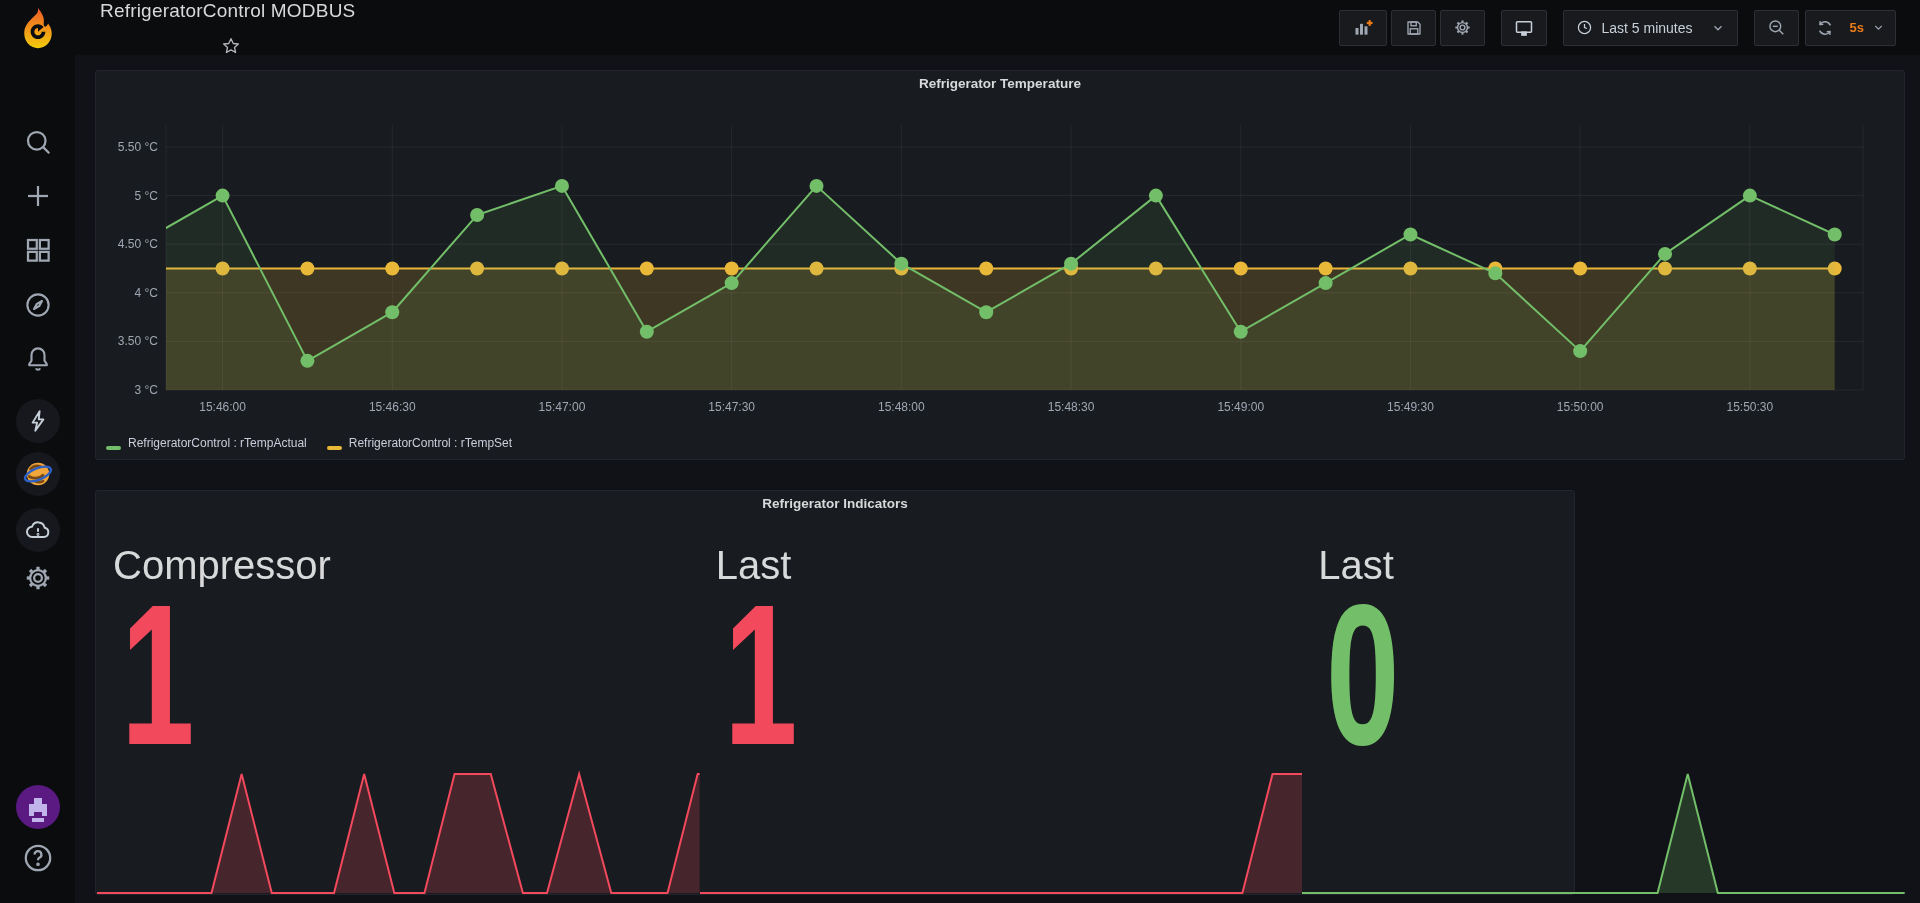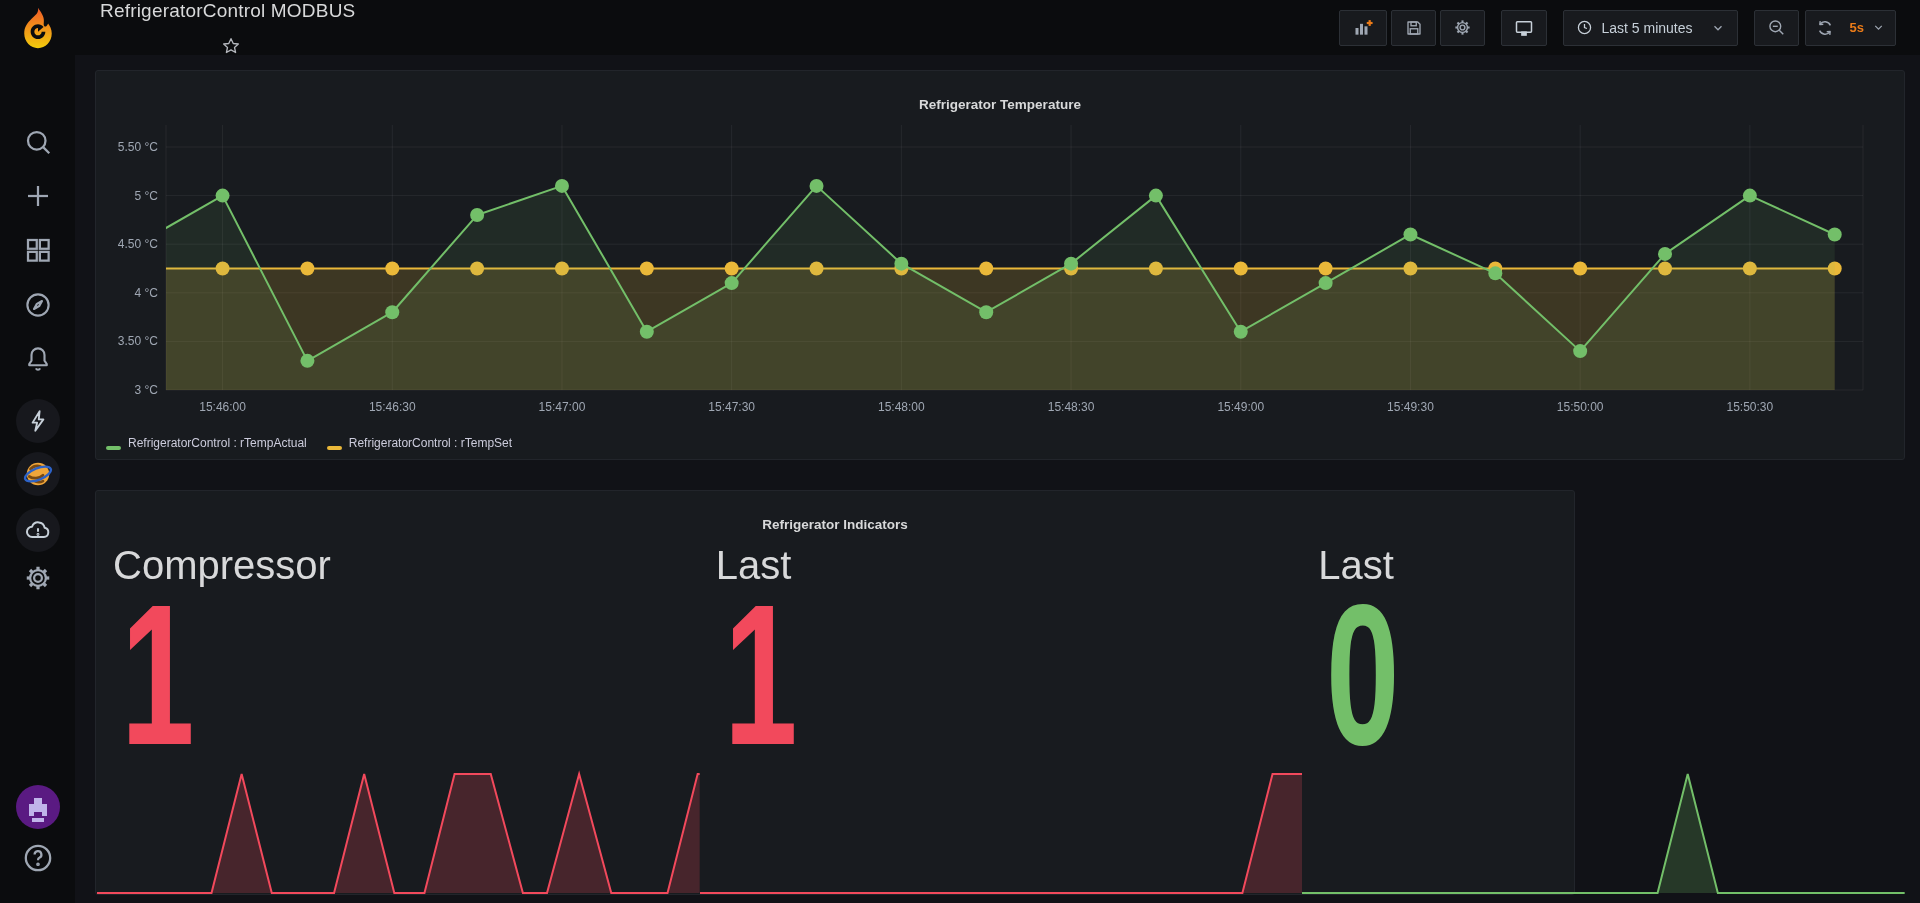--- a/index.html
+++ b/index.html
@@ -23,21 +23,21 @@
   .tb-btn { height:36px; min-width:45px; padding:0 12px; background:#181a1e; border:1px solid #2c3036; border-radius:2px;
             display:flex; align-items:center; justify-content:center; gap:8px; color:#9fa7b3; cursor:pointer; }
   .tb-btn + .tb-btn { margin-left:4px; }
   .tb-gap { width:16px; }
   .tb-text { font-size:14px; color:#c7d0d9; }
   .orange { color:#eb7b18; font-weight:700; font-size:13px; }
 
   
   .panel { position:absolute; background:#181b1f; border:1px solid #22252b; border-radius:3px; }
   .panel-title { position:absolute; top:5px; left:0; width:100%; text-align:center; font-size:13.5px;
-                 font-weight:700; color:#d8d9da; cursor:pointer;margin-top:21px; }
+                 font-weight:700; color:#d8d9da; cursor:pointer; }
   #panel-temp { left:95px; top:70px; width:1810px; height:390px; }
   #panel-ind  { left:95px; top:490px; width:1480px; height:405px; }
 
   #temp-chart { position:absolute; left:0; top:0; }
   .axis-text { fill:#9fa7b3; font-size:12px; font-family:"Liberation Sans",sans-serif; }
 
   .legend { position:absolute; left:10px; bottom:9px; display:flex; gap:20px; align-items:center; }
   .legend-item { display:flex; align-items:flex-end; gap:7px; cursor:pointer; }
   .legend-swatch { width:15px; height:4px; border-radius:2px; }
   .legend-label { font-size:12px; color:#ccccdc; }

